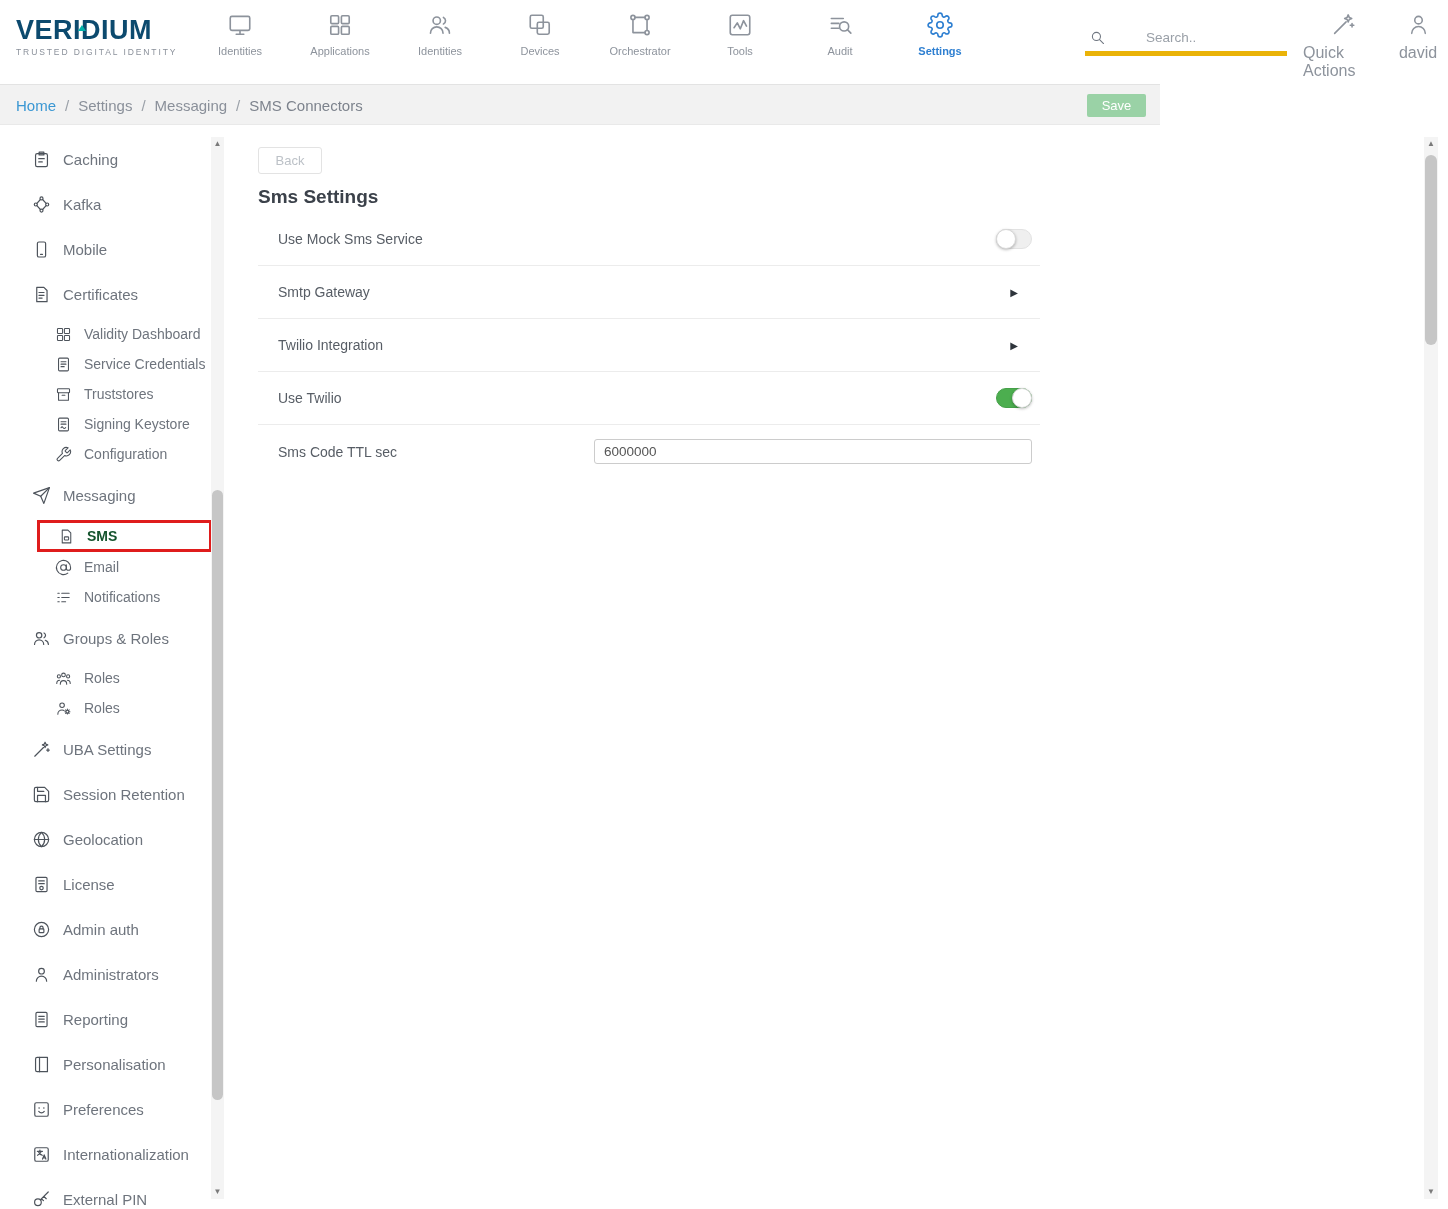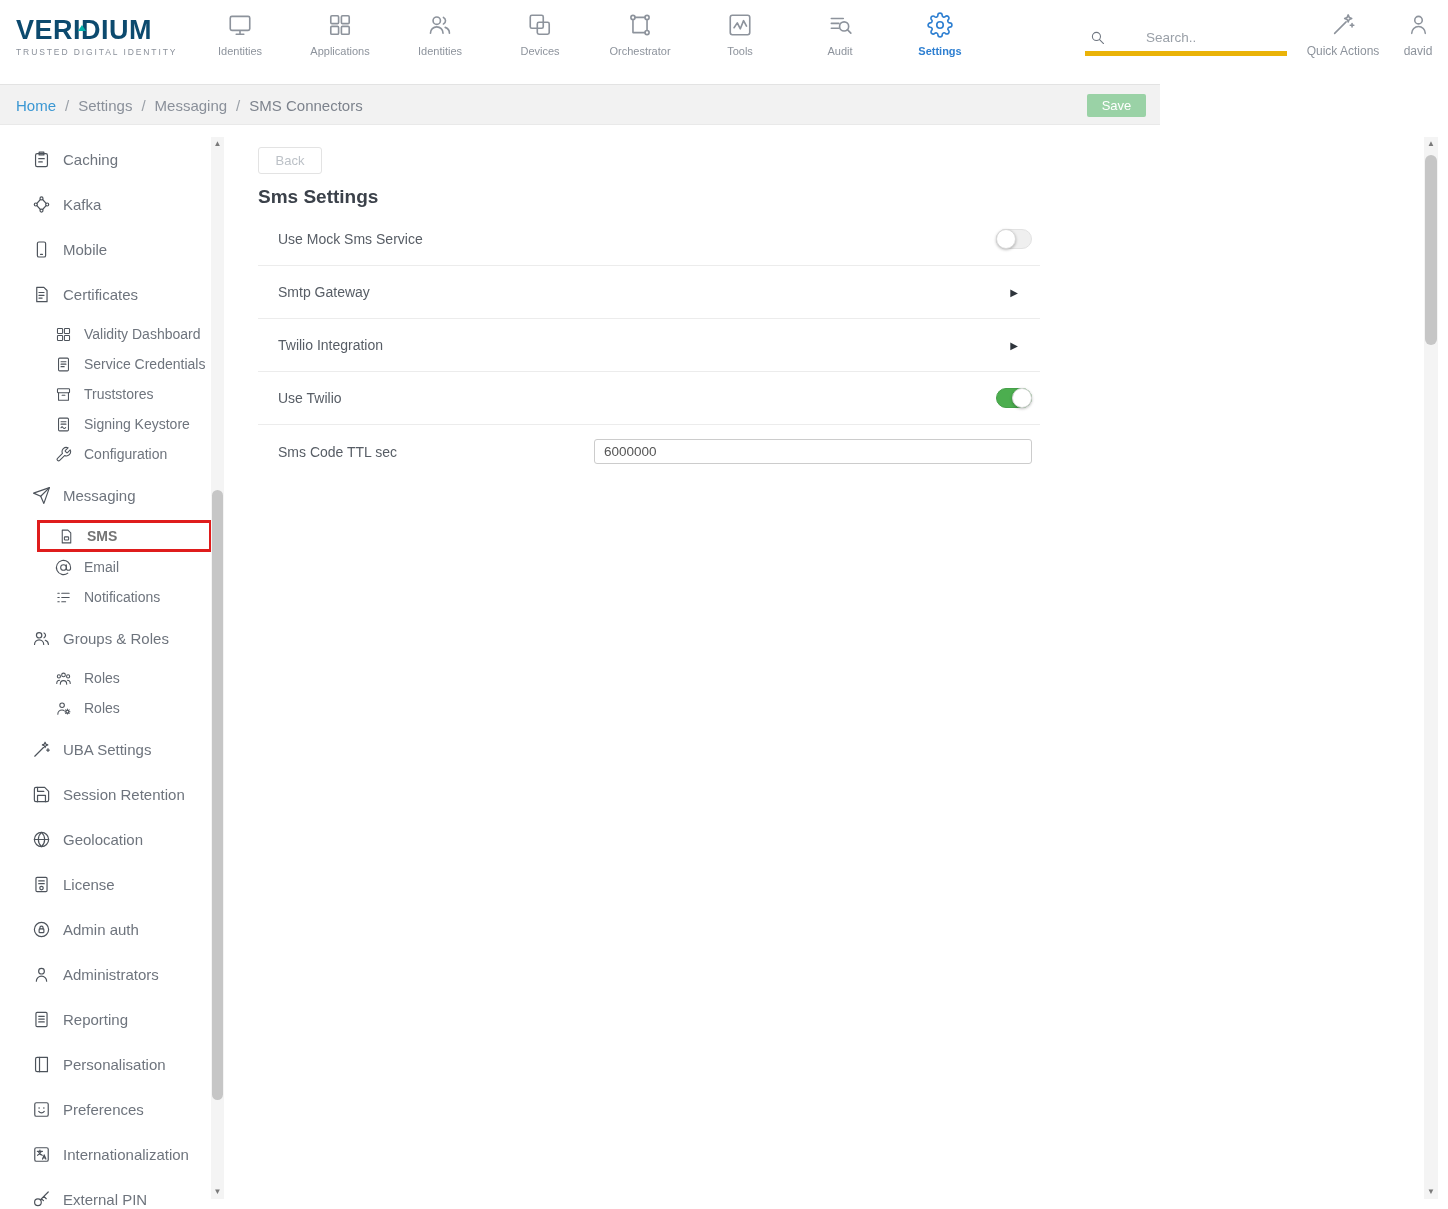--- a/index.html
+++ b/index.html
@@ -28,21 +28,21 @@
   .search-box { position:absolute; left:1085px; top:24px; width:202px; height:32px;
     border-bottom:5px solid #eab308; display:flex; align-items:center; padding:0 4px;gap:28px; }
   .search-icon { width:17px; height:17px; color:#6f7680; flex:0 0 auto; }
   .search-box input { border:none; outline:none; background:transparent; font-size:13.5px;
     color:#666; margin-left:12px; width:160px; font-family:"Liberation Sans",sans-serif; }
   .search-box input::placeholder { color:#9aa0a8; }
 
   .top-util { position:absolute; top:12px; display:flex; flex-direction:column; align-items:center;
     color:#8d939c; cursor:pointer; }
   .top-util .nav-icon { width:25px; height:25px; color:#8d939c; }
-  .top-util .nav-label { font-size:12px; margin-top:7px; }
+  .top-util .nav-label { font-size:16px; margin-top:7px; }
   .quick-actions { left:1303px; width:80px; }
   .user-menu { left:1392px; width:52px; }
 
   
   .crumbbar { position:absolute; top:84px; left:0; width:1160px; height:41px;
     background:#f2f2f2; border-top:1px solid #e3e3e3; border-bottom:1px solid #e9e9e9; }
   .breadcrumb { position:absolute; left:16px; top:0; height:41px; display:flex; align-items:center; font-size:15px; }
   .crumb { color:#8a909a; }
   .crumb.link { color:#3a97d3; cursor:pointer; }
   .crumb.current { color:#7d838d; }
@@ -57,21 +57,21 @@
   .sb-item { display:flex; align-items:center; color:#6e747d; cursor:pointer; }
   .sb-item.level0 { height:45px; padding-left:32px; font-size:15px; }
   .sb-item.level1 { height:30px; margin-left:37px; margin-right:13px; padding-left:18px; font-size:14px; }
   .level0 + .level1 { margin-top:2px; }
   .level1 + .level0 { margin-top:4px; }
   .sb-icon { flex:0 0 auto; color:#4d535b; }
   .level0 .sb-icon { width:19px; height:19px; }
   .level1 .sb-icon { width:17px; height:17px; }
   .sb-label { margin-left:12px; white-space:nowrap; }
   .sb-item.selected { border:3px solid #df1c1c; height:32px; background:#fff; }
-  .sb-item.selected .sb-label { font-weight:bold; color:#737373; }
+  .sb-item.selected .sb-label { font-weight:bold; color:#14532d; }
 
   
   .scrollbar { position:absolute; background:#f4f4f4; width:14px; }
   .sb-scroll { left:211px; top:137px; height:1062px; width:13px; }
   .main-scroll { left:1424px; top:137px; height:1062px; }
   .scroll-arrow { position:absolute; left:0; width:100%; height:14px; font-size:8px; color:#7a7a7a;
     text-align:center; line-height:14px; cursor:pointer; }
   .scroll-arrow.up { top:0; }
   .scroll-arrow.down { bottom:0; }
   .scroll-thumb { position:absolute; left:1px; right:1px; background:#c6c6c6; border-radius:6px; cursor:pointer; }

